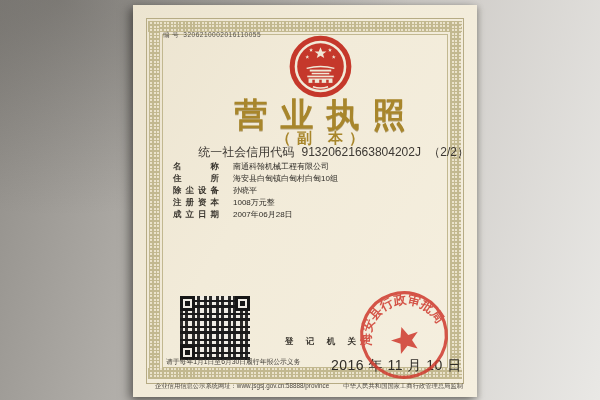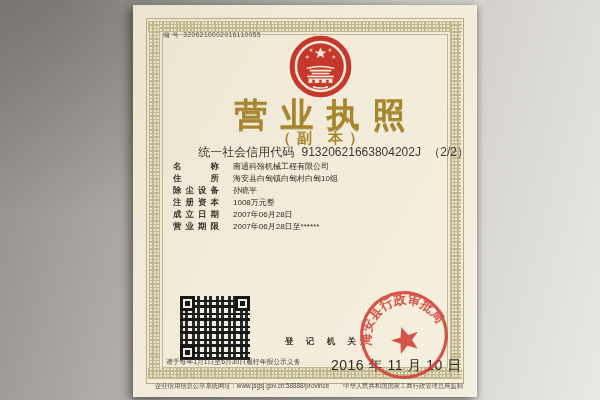--- a/index.html
+++ b/index.html
@@ -139,24 +139,20 @@
       <span class="f-value">孙晓平</span>
     </div>
     <div class="f-row">
       <span class="f-label">注册资本</span>
       <span class="f-value">1008万元整</span>
     </div>
     <div class="f-row">
       <span class="f-label">成立日期</span>
       <span class="f-value">2007年06月28日</span>
     </div>
-    <div class="f-row">
-      <span class="f-label">营业期限</span>
-      <span class="f-value">2007年06月28日至******</span>
-    </div>
   </div>
 
   <div class="qr">
     <div class="finder tl"></div>
     <div class="finder tr"></div>
     <div class="finder bl"></div>
   </div>
 
   <div class="registrar">登 记 机 关</div>
 

